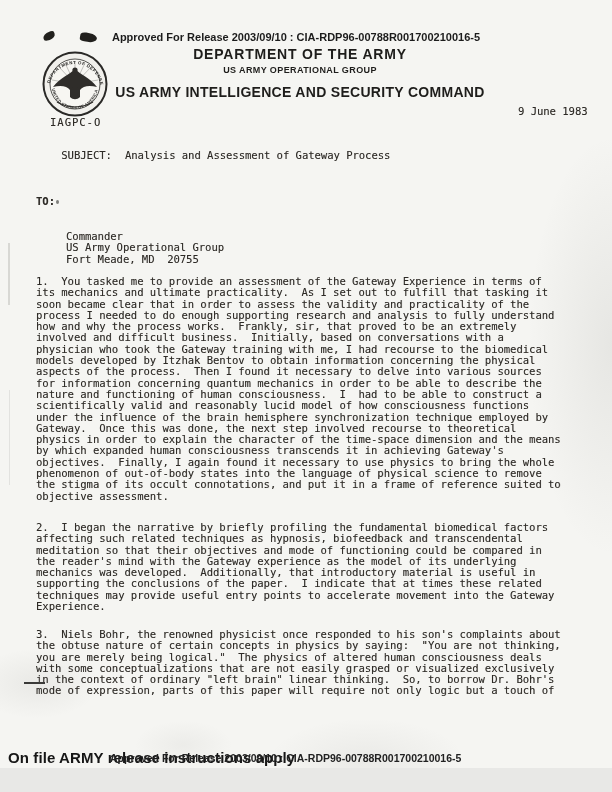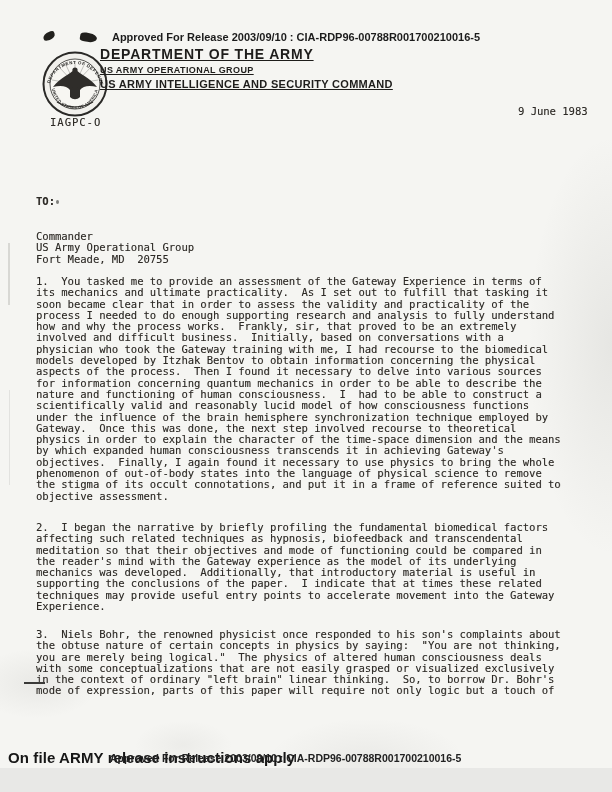--- a/index.html
+++ b/index.html
@@ -20,40 +20,40 @@
     overflow: hidden;
   }
   
   .stamp-top {
     position: absolute; top: 31px; left: 0; width: 592px;
     text-align: center; font-weight: bold; font-size: 11px;
     color: #1c1c1c; letter-spacing: 0px;
   }
   .letterhead {
     position: absolute; top: 46px; left: 100px; width: 400px;
-    text-align: left; color: #1e1d1b; text-decoration: underline;
+    text-align: center; color: #1e1d1b;
   }
   .lh-dept   { font-size: 14px; font-weight: bold; letter-spacing: 0.8px; }
   .lh-group  { font-size: 9px;  font-weight: bold; letter-spacing: 0.4px; margin-top: 3px; }
-  .lh-cmd    { font-size: 11px;font-weight: bold; letter-spacing: 0.3px; margin-top: 3px; }
+  .lh-cmd    { font-size: 14px;font-weight: bold; letter-spacing: 0.3px; margin-top: 9px; }
   .lh-loc    { font-size: 9px;  font-weight: bold; letter-spacing: 0.3px; margin-top: 1px; }
   
   .tw {
     font-family: "DejaVu Sans Mono", "Liberation Mono", monospace;
     font-size: 10.5px; color: #2d2a26;
     text-shadow: 0.3px 0 0 rgba(45,42,38,0.35);
     white-space: pre;
   }
   .office-symbol { position: absolute; top: 116px; left: 50px; letter-spacing: 1px; }
   .date-line     { position: absolute; top: 105px; left: 470px; margin-left: 48px; }
   .subject-line  { position: absolute; top: 137px; left: 36px; }
   .subject-text  { margin-left: 13px; }
   .to-block      { position: absolute; top: 195px; left: 36px; }
   .to-label      { position: absolute; left: 0; top: 0; font-weight: bold; }
-  .to-lines      { }
+  .to-lines      { margin-left: 30px; }
   .tline         { height: 11.3px; line-height: 11.3px; white-space: pre; }
   .para          { position: absolute; left: 36px; width: 560px; }
   .para-1        { top: 276px; }
   .para-2        { top: 522px; }
   .para-3        { top: 629px; }
   
   .footer-note {
     position: absolute; top: 749px; left: 8px;
     font-weight: bold; font-size: 15px; color: #161616; letter-spacing: 0.1px;
   }
@@ -120,20 +120,23 @@
   <div class="letterhead">
     <div class="lh-dept">DEPARTMENT OF THE ARMY</div>
     <div class="lh-group">US ARMY OPERATIONAL GROUP</div>
     <div class="lh-cmd">US ARMY INTELLIGENCE AND SECURITY COMMAND</div>
   </div>
 
   <div class="office-symbol tw">IAGPC-O</div>
 
   <div class="date-line tw">9 June 1983</div>
 
+  <div class="subject-line tw">
+    <span>SUBJECT:</span><span class="subject-text">Analysis and Assessment of Gateway Process</span>
+  </div>
 
   <div class="to-block tw">
     <span class="to-label">TO:</span>
     <div class="to-lines"><div class="tline">Commander</div><div class="tline">US Army Operational Group</div><div class="tline">Fort Meade, MD  20755</div></div>
   </div>
 
   <div class="para para-1 tw"><div class="tline">1.  You tasked me to provide an assessment of the Gateway Experience in terms of</div><div class="tline">its mechanics and ultimate practicality.  As I set out to fulfill that tasking it</div><div class="tline">soon became clear that in order to assess the validity and practicality of the</div><div class="tline">process I needed to do enough supporting research and analysis to fully understand</div><div class="tline">how and why the process works.  Frankly, sir, that proved to be an extremely</div><div class="tline">involved and difficult business.  Initially, based on conversations with a</div><div class="tline">physician who took the Gateway training with me, I had recourse to the biomedical</div><div class="tline">models developed by Itzhak Bentov to obtain information concerning the physical</div><div class="tline">aspects of the process.  Then I found it necessary to delve into various sources</div><div class="tline">for information concerning quantum mechanics in order to be able to describe the</div><div class="tline">nature and functioning of human consciousness.  I  had to be able to construct a</div><div class="tline">scientifically valid and reasonably lucid model of how consciousness functions</div><div class="tline">under the influence of the brain hemisphere synchronization technique employed by</div><div class="tline">Gateway.  Once this was done, the next step involved recourse to theoretical</div><div class="tline">physics in order to explain the character of the time-space dimension and the means</div><div class="tline">by which expanded human consciousness transcends it in achieving Gateway's</div><div class="tline">objectives.  Finally, I again found it necessary to use physics to bring the whole</div><div class="tline">phenomenon of out-of-body states into the language of physical science to remove</div><div class="tline">the stigma of its occult connotations, and put it in a frame of reference suited to</div><div class="tline">objective assessment.</div></div>
   <div class="para para-2 tw"><div class="tline">2.  I began the narrative by briefly profiling the fundamental biomedical factors</div><div class="tline">affecting such related techniques as hypnosis, biofeedback and transcendental</div><div class="tline">meditation so that their objectives and mode of functioning could be compared in</div><div class="tline">the reader's mind with the Gateway experience as the model of its underlying</div><div class="tline">mechanics was developed.  Additionally, that introductory material is useful in</div><div class="tline">supporting the conclusions of the paper.  I indicate that at times these related</div><div class="tline">techniques may provide useful entry points to accelerate movement into the Gateway</div><div class="tline">Experience.</div></div>
   <div class="para para-3 tw"><div class="tline">3.  Niels Bohr, the renowned physicist once responded to his son's complaints about</div><div class="tline">the obtuse nature of certain concepts in physics by saying:  "You are not thinking,</div><div class="tline">you are merely being logical."  The physics of altered human consciousness deals</div><div class="tline">with some conceptualizations that are not easily grasped or visualized exclusively</div><div class="tline">in the context of ordinary "left brain" linear thinking.  So, to borrow Dr. Bohr's</div><div class="tline">mode of expression, parts of this paper will require not only logic but a touch of</div></div>
 

